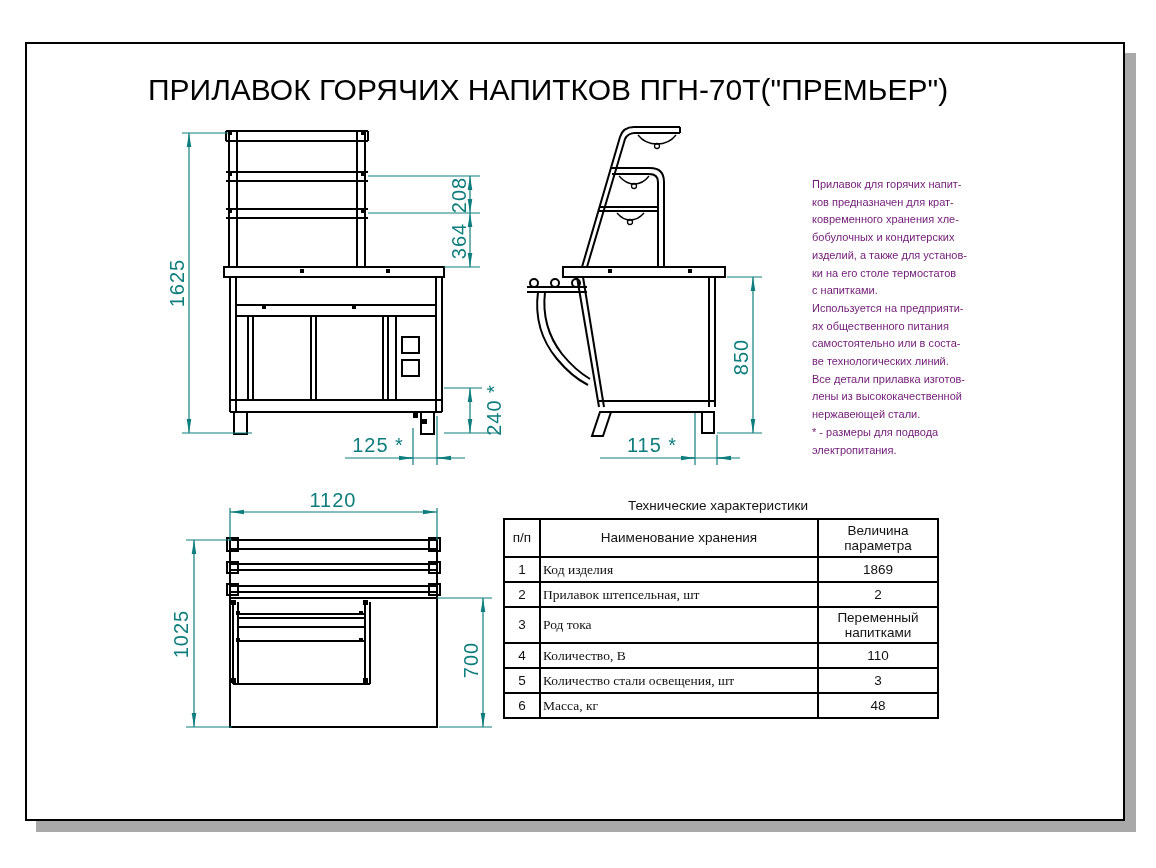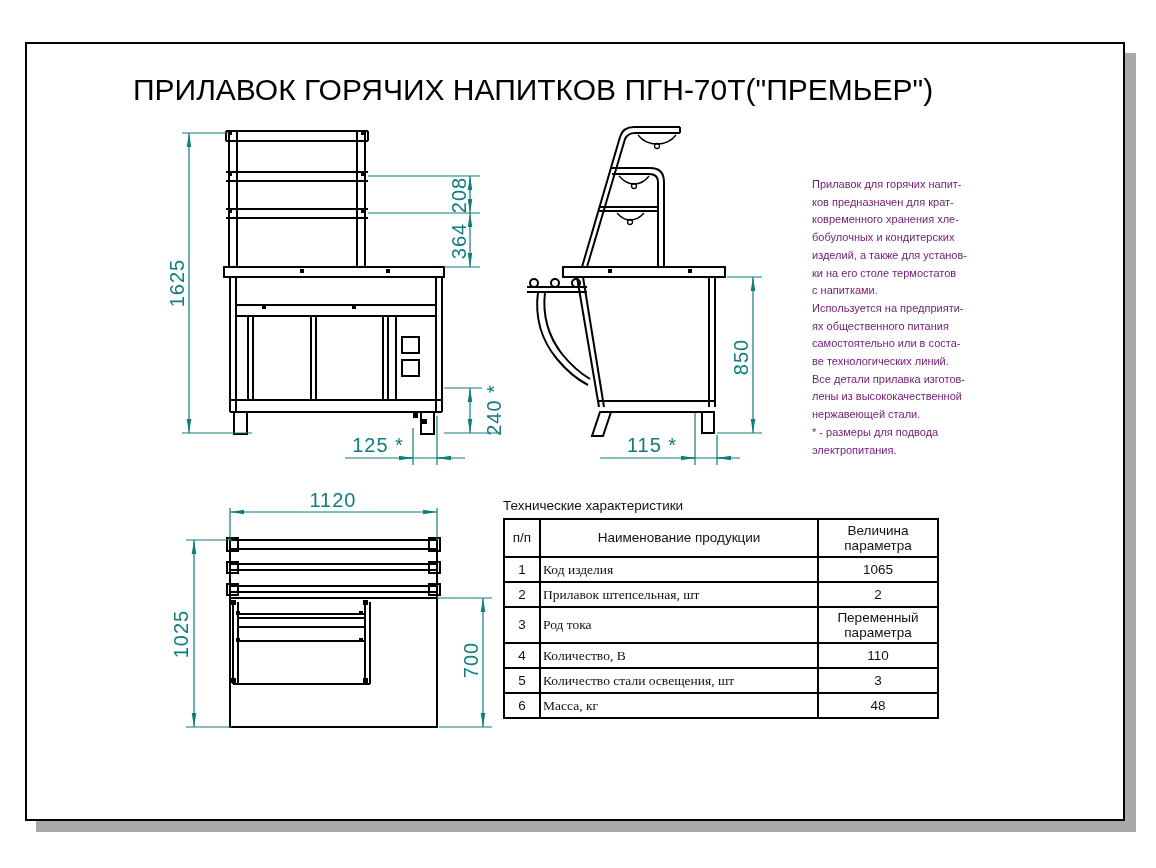--- a/index.html
+++ b/index.html
@@ -7,36 +7,36 @@
     width:1156px;height:868px;position:relative;background:#ffffff;
     font-family:"Liberation Sans",sans-serif;color:#000;
     overflow:hidden;
   }
   .sheet-frame{
     position:absolute;left:25px;top:42px;width:1096px;height:775px;
     border:2px solid #000;background:#fff;
     box-shadow:11px 11px 0 0 #a9a9a9;
   }
   .page-title{
-    position:absolute;left:133px;top:73px;
+    position:absolute;left:148px;top:73px;
     font-size:30px;letter-spacing:0px;white-space:nowrap;color:#000;
   }
   svg.drawing{position:absolute;left:0;top:0;pointer-events:none;}
   .draw2{stroke:#000;stroke-width:2;fill:none;}
   .thin{stroke:#000;stroke-width:1.3;fill:none;}
   .dots rect{fill:#000;stroke:none;}
   .dims line, .dims path.dl{stroke:#0e7d7d;stroke-width:1.2;fill:none;}
   text.dt{fill:#0e7d7d;font-size:20px;letter-spacing:1px;font-family:"Liberation Sans",sans-serif;}
   .desc{
     position:absolute;left:812px;top:176px;width:232px;
     font-size:11px;line-height:17.7px;white-space:pre-line;color:#701a75;
   }
   .table-caption{
     position:absolute;left:503px;top:498px;width:430px;
-    font-size:13.5px;text-align:left;padding-right:4px;color:#111;
+    font-size:13.5px;text-align:center;padding-right:4px;color:#111;
   }
   table.specs{
     position:absolute;left:503px;top:518px;width:434px;
     border-collapse:collapse;table-layout:fixed;
     font-size:13.5px;color:#111;
   }
   table.specs th, table.specs td{
     border:2px solid #000;font-weight:normal;padding:1px 2px;
     vertical-align:middle;line-height:15.5px;
   }
@@ -289,37 +289,37 @@
 
 <table class="specs">
   <colgroup>
     <col style="width:36px">
       <col style="width:278px">
       <col style="width:120px">
   </colgroup>
   <tbody>
       <tr>
     <th>п/п</th>
-    <th>Наименование продукции</th>
+    <th>Наименование хранения</th>
     <th>Величина параметра</th>
   </tr>
   <tr class="r-normal">
     <td class="c">1</td>
     <td class="n">Код изделия</td>
-    <td class="c">1065</td>
+    <td class="c">1869</td>
   </tr>
   <tr class="r-normal">
     <td class="c">2</td>
     <td class="n">Прилавок штепсельная, шт</td>
     <td class="c">2</td>
   </tr>
   <tr class="r-tall">
     <td class="c">3</td>
     <td class="n">Род тока</td>
-    <td class="c">Переменный параметра</td>
+    <td class="c">Переменный напитками</td>
   </tr>
   <tr class="r-normal">
     <td class="c">4</td>
     <td class="n">Количество, В</td>
     <td class="c">110</td>
   </tr>
   <tr class="r-normal">
     <td class="c">5</td>
     <td class="n">Количество стали освещения, шт</td>
     <td class="c">3</td>

